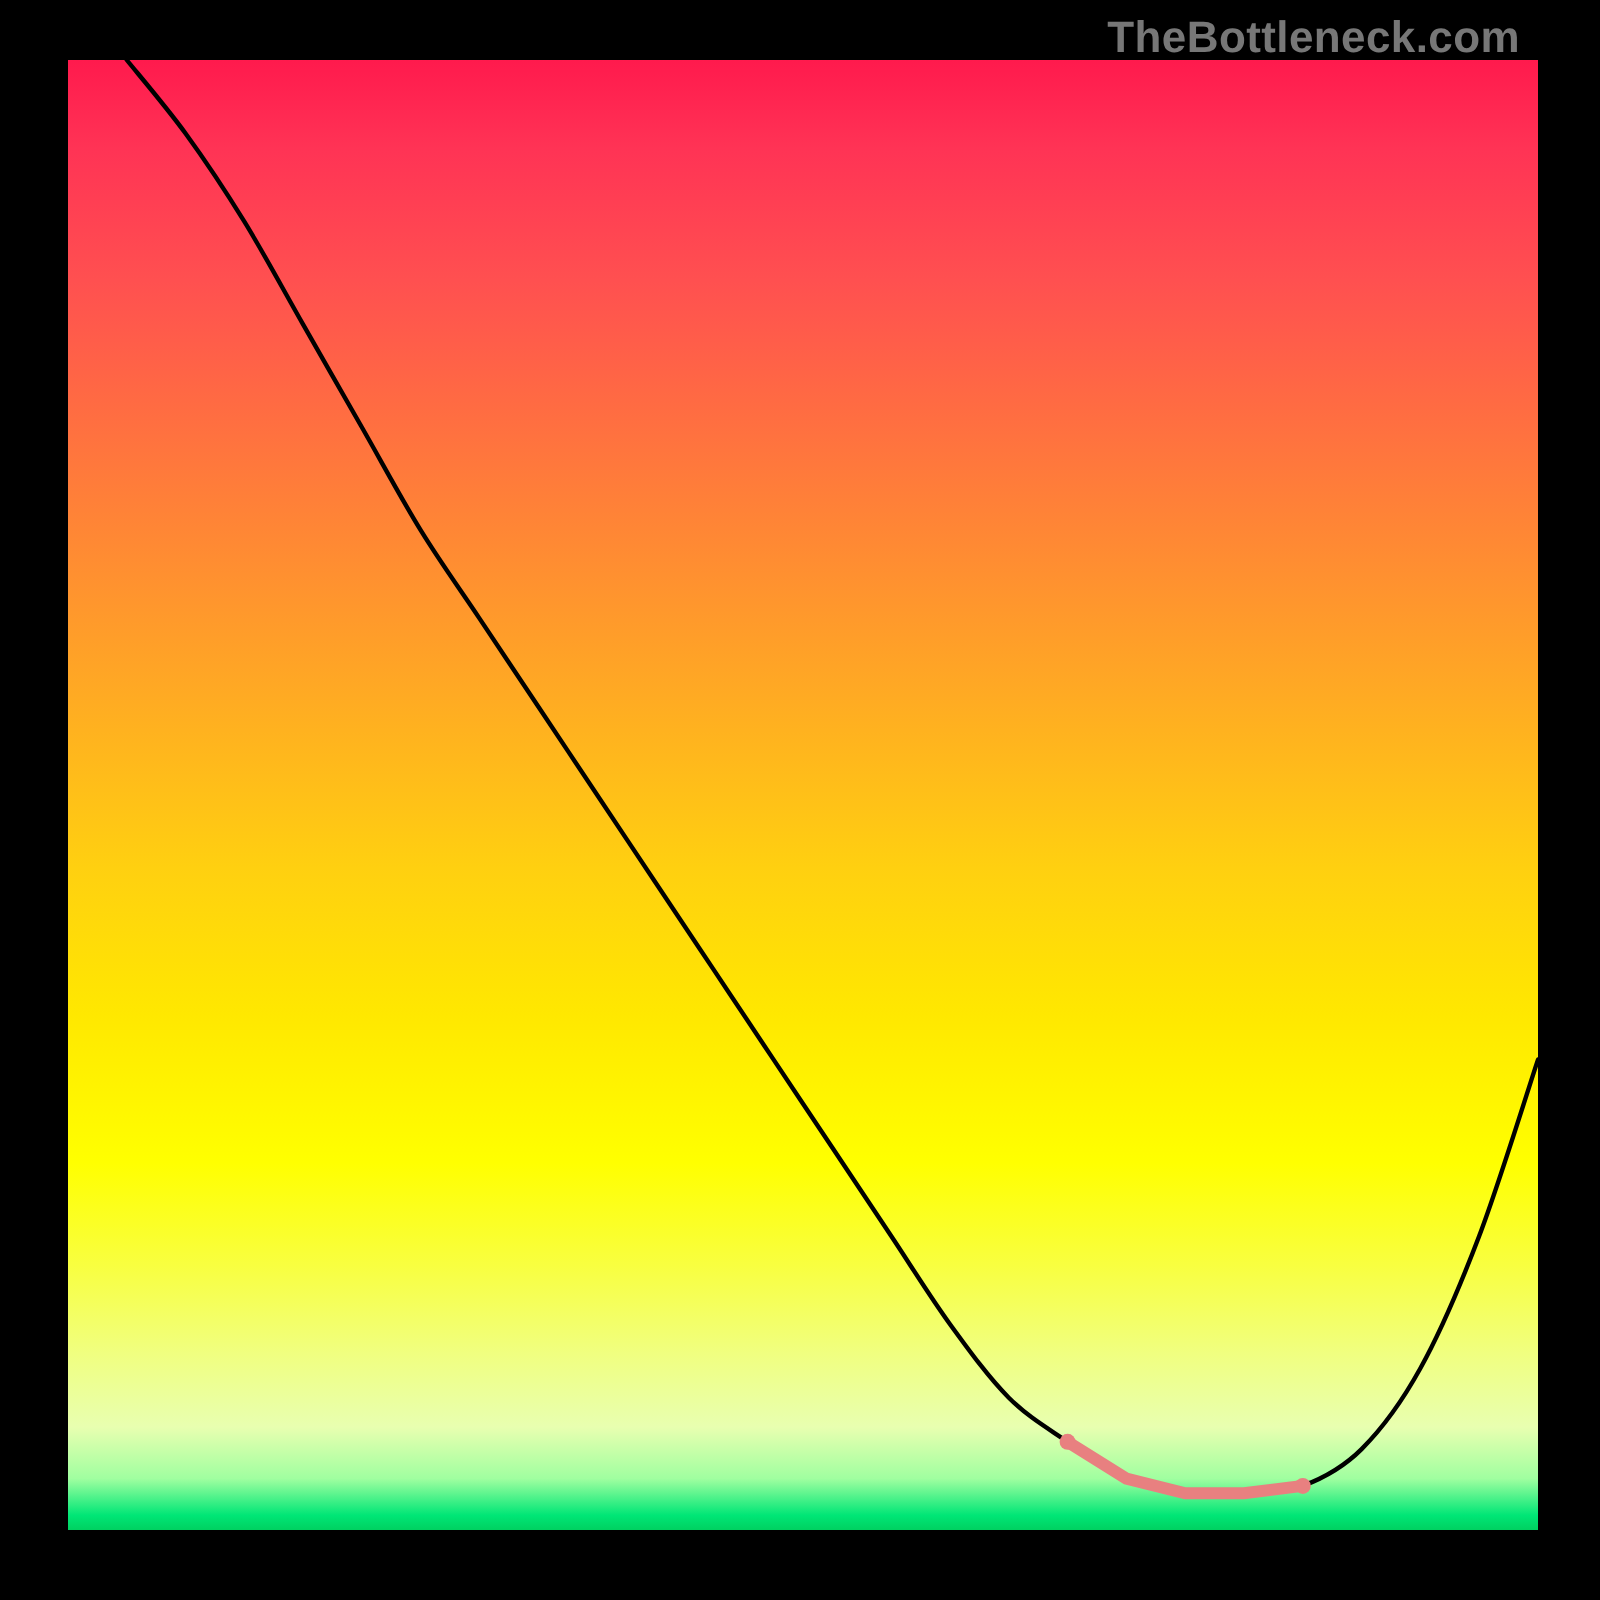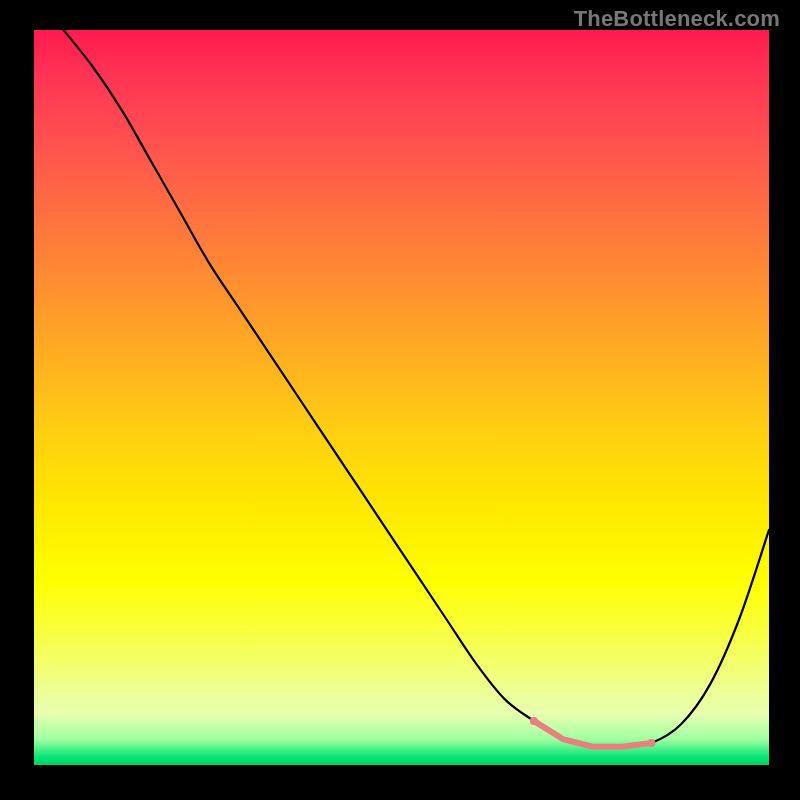--- a/index.html
+++ b/index.html
@@ -29,21 +29,21 @@
       #f8ff40 82%,
       #f0ff80 88%,
       #e8ffb0 93%,
       #a0ffa0 96.5%,
       #00e676 99%,
       #00d060 100%);
   }
   .watermark {
     position: absolute;
     top: 6px;
-    right: 20px;
+    right: 40px;
     font-family: Arial, sans-serif;
     font-size: 22px;
     font-weight: 600;
     color: #777;
     letter-spacing: 0.2px;
     margin-left: 24px;
   }
   svg.curve {
     position: absolute;
     left: 0;

